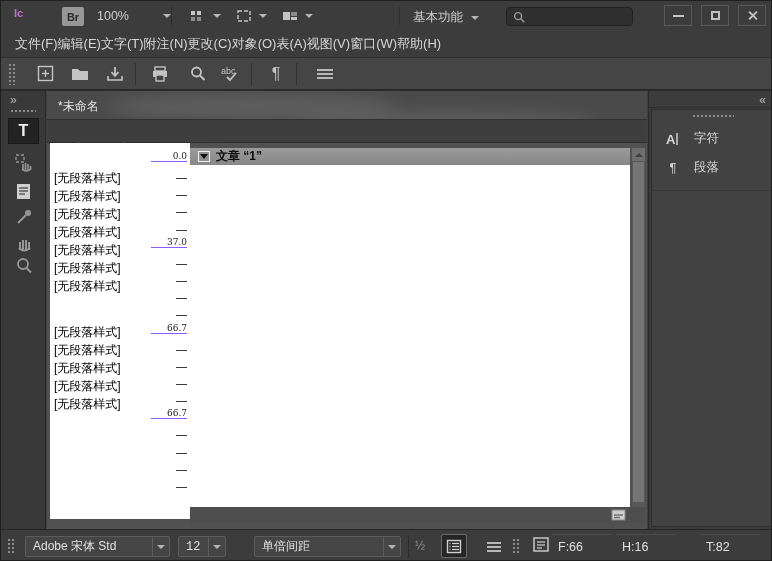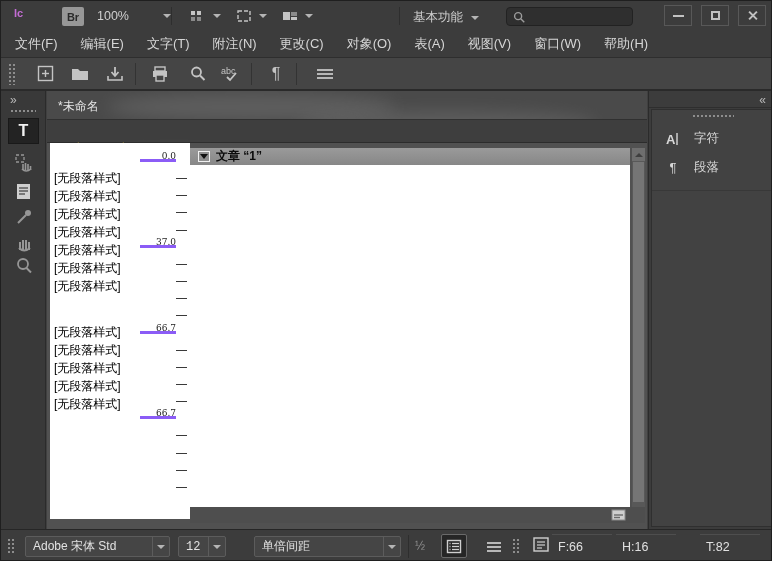--- a/index.html
+++ b/index.html
@@ -31,21 +31,21 @@
              justify-content:center; background:#3c3c3c; }
   .glyph-min { width:11px; height:2px; background:#c2c2c2; }
   .glyph-max { width:9px; height:9px; border:2px solid #c2c2c2; }
   .glyph-close { position:relative; width:11px; height:11px; }
   .glyph-close::before, .glyph-close::after { content:""; position:absolute; left:5px; top:0;
       width:2px; height:11px; background:#c2c2c2; }
   .glyph-close::before { transform:rotate(45deg); } .glyph-close::after { transform:rotate(-45deg); }
 
   
   .menubar { position:absolute; left:0; top:30px; width:772px; height:27px; display:flex;
-             align-items:center; padding-left:14px; gap:23px; border-bottom:1px solid #2e2e2e;
+             align-items:center; padding-left:14px; border-bottom:1px solid #2e2e2e;
              background:#3c3c3c; }
   .menu-item { font-size:13px; color:#d6d6d6; white-space:nowrap; }
 
   
   .toolbar { position:absolute; left:0; top:57px; width:772px; height:33px; background:#454545;
              border-bottom:2px solid #2a2a2a; display:flex; align-items:center; }
   .dots { background-image:radial-gradient(circle, #8d8d8d 1px, transparent 1.3px); background-size:4px 4px; }
   .tool-grip { width:8px; height:22px; margin-left:7px; }
   .tbtn { width:26px; height:26px; display:flex; align-items:center; justify-content:center; }
   .tsep { width:1px; height:22px; background:#333; margin:0 7px; }
@@ -80,21 +80,21 @@
   .view-tab { font-size:12.5px; color:#fde047;margin-top:36px; }
   .galley { position:absolute; left:0; top:52px; width:600px; height:386px; background:#515151; }
 
   
   .styles-col { position:absolute; left:3px; top:0; width:140px; height:376px; background:#ffffff; }
   .styles-group { position:absolute; left:4px; width:100px; }
   #styles-group1 { top:26px; } #styles-group2 { top:180px; }
   .style-row { height:18px; font-size:12px; color:#000; white-space:nowrap; line-height:18px; }
   .ruler { position:absolute; right:0; top:0; width:46px; height:376px; }
   .ruler-tick { position:absolute; right:3px; width:11px; border-top:1px solid #3a3a3a; }
-  .ruler-label { position:absolute; right:14px; width:36px; border-bottom:3px solid #8b5cf6;
+  .ruler-label { position:absolute; right:3px; width:36px; border-bottom:1px solid #8b5cf6;
                  font-family:"DejaVu Serif", serif; font-size:9px; color:#222; text-align:right;
                  line-height:10px; height:11px; }
 
   
   .story { position:absolute; left:143px; top:5px; width:440px; height:359px; background:#ffffff; }
   .story-header { position:absolute; left:0; top:0; width:440px; height:17px;
                   background:linear-gradient(#9a9a9a,#878787); display:flex; align-items:center;
                   padding-left:8px; gap:6px; }
   .tri-box { width:12px; height:11px; border:1px solid #f0f0f0; background:#8f8f8f;
              display:flex; align-items:center; justify-content:center; }

